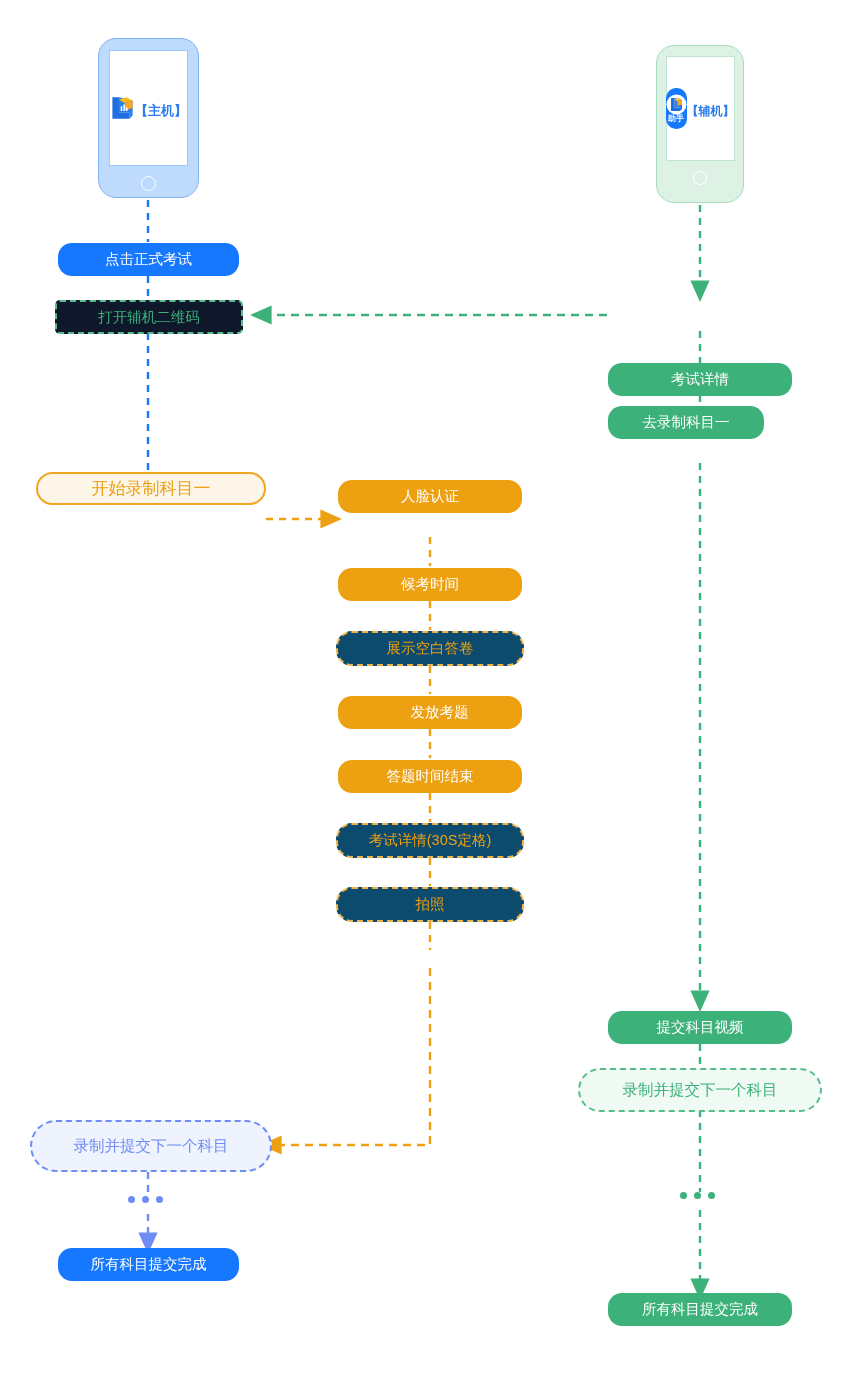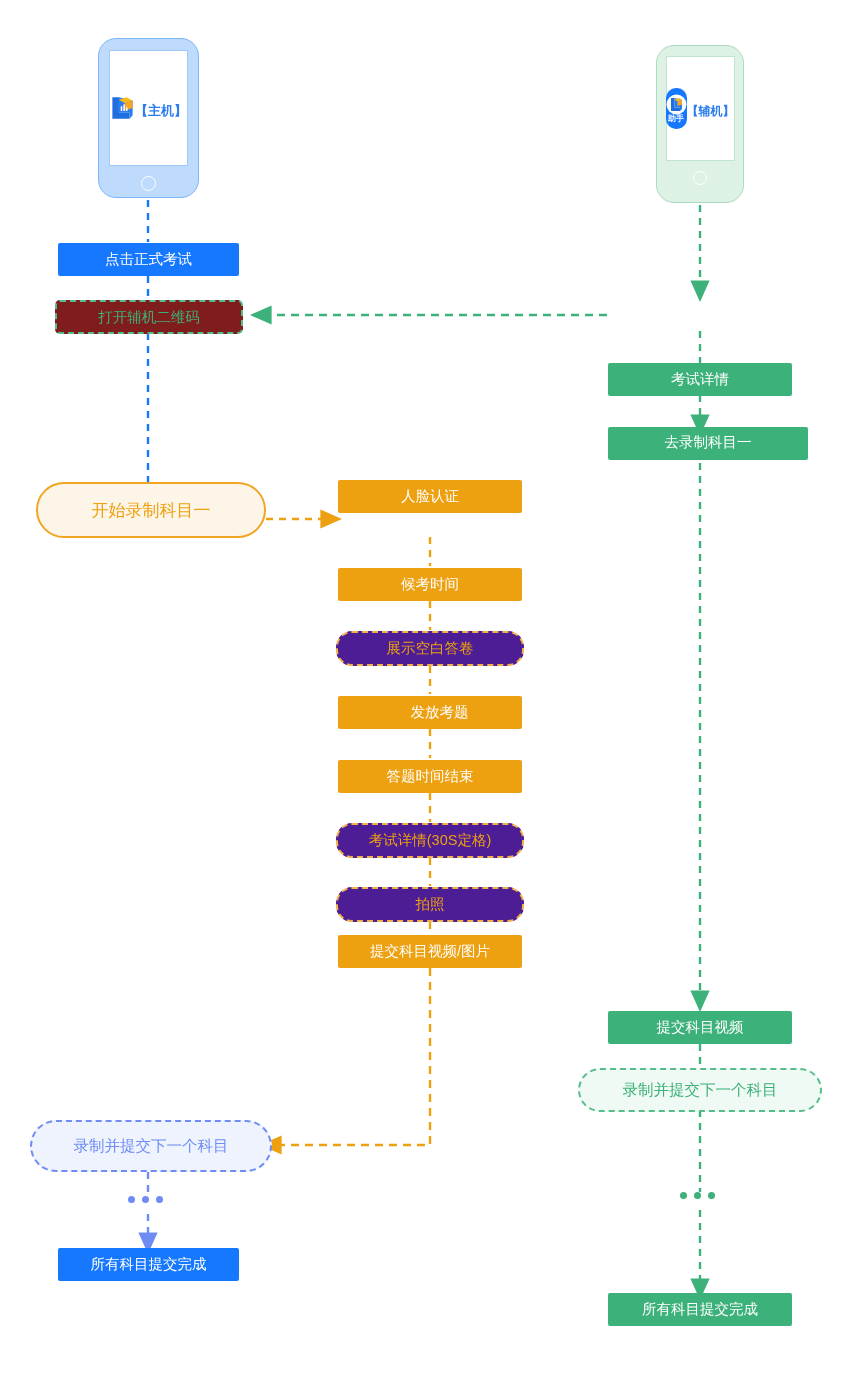--- a/index.html
+++ b/index.html
@@ -121,32 +121,32 @@
     position: absolute;
     box-sizing: border-box;
     display: flex;
     align-items: center;
     justify-content: center;
     text-align: center;
     font-size: 14.5px;
     line-height: 1;
     white-space: nowrap;
   }
-  .node.solid { border-radius: 2px; color: #ffffff; }
+  .node.solid { border-radius: 14px; color: #ffffff; }
   .node.blue-solid  { background: #1677ff; }
   .node.green-solid { background: #3cb179; }
   .node.orange-solid{ background: #eda010; }
 
   .node.dashed { border-width: 2px; border-style: dashed; }
   .node.green-dashed {
-    background: #7f1d1d; border-color: #56bd8a; color: #3cb179;
+    background: #0f172a; border-color: #56bd8a; color: #3cb179;
     border-radius: 5px;
   }
   .node.orange-dashed {
-    background: #4c1d95; border-color: #f0b14a; color: #eda010;
+    background: #0c4a6e; border-color: #f0b14a; color: #eda010;
     border-radius: 16px;
   }
 
   
   .node.pill { border-radius: 999px; }
   .node.orange-pill {
     background: #fdf5e8;
     border: 2px solid #f0a623;
     color: #eda010;
     font-size: 17px;
@@ -267,21 +267,21 @@
       </div>
       <div class="phone-label">【辅机】</div>
     </div>
     <div class="phone-home"></div>
   </div>
 
   <div class="node solid blue-solid" style="left:58px; top:243px; width:181px; height:33px;">点击正式考试</div>
 
   <div class="node dashed green-dashed" style="left:55px; top:300px; width:188px; height:34px;">打开辅机二维码</div>
 
-  <div class="node pill orange-pill" style="left:36px; top:482px; width:230px; height:56px;">开始录制科目一</div>
+  <div class="node pill orange-pill" style="left:36px; top:472px; width:230px; height:33px;">开始录制科目一</div>
 
   <div class="node pill blue-pill-dashed" style="left:30px; top:1120px; width:242px; height:52px;">录制并提交下一个科目</div>
 
   <div class="dots blue" style="left:128px; top:1196px;">
     <span></span>
       <span></span>
       <span></span>
   </div>
 
   <div class="node solid blue-solid" style="left:58px; top:1248px; width:181px; height:33px;">所有科目提交完成</div>
@@ -293,26 +293,25 @@
   <div class="node dashed orange-dashed" style="left:336px; top:631px; width:188px; height:35px;">展示空白答卷</div>
 
   <div class="node solid orange-solid" style="left:338px; top:696px; width:184px; height:33px;padding-left:19px;">发放考题</div>
 
   <div class="node solid orange-solid" style="left:338px; top:760px; width:184px; height:33px;">答题时间结束</div>
 
   <div class="node dashed orange-dashed" style="left:336px; top:823px; width:188px; height:35px;">考试详情(30S定格)</div>
 
   <div class="node dashed orange-dashed" style="left:336px; top:887px; width:188px; height:35px;">拍照</div>
 
-  <div class="node solid orange-solid" style="left:338px; top:935px; width:184px; height:33px;">提交科目视频/图片</div>
 
 
   <div class="node solid green-solid" style="left:608px; top:363px; width:184px; height:33px;">考试详情</div>
 
-  <div class="node solid green-solid" style="left:608px; top:427px; width:200px; height:33px;font-family:Liberation Mono, monospace;">去录制科目一</div>
+  <div class="node solid green-solid" style="left:608px; top:406px; width:156px; height:33px;">去录制科目一</div>
 
   <div class="node solid green-solid" style="left:608px; top:1011px; width:184px; height:33px;">提交科目视频</div>
 
   <div class="node pill green-pill-dashed" style="left:578px; top:1068px; width:244px; height:44px;">录制并提交下一个科目</div>
 
   <div class="dots green" style="left:680px; top:1192px;">
     <span></span>
       <span></span>
       <span></span>
   </div>

